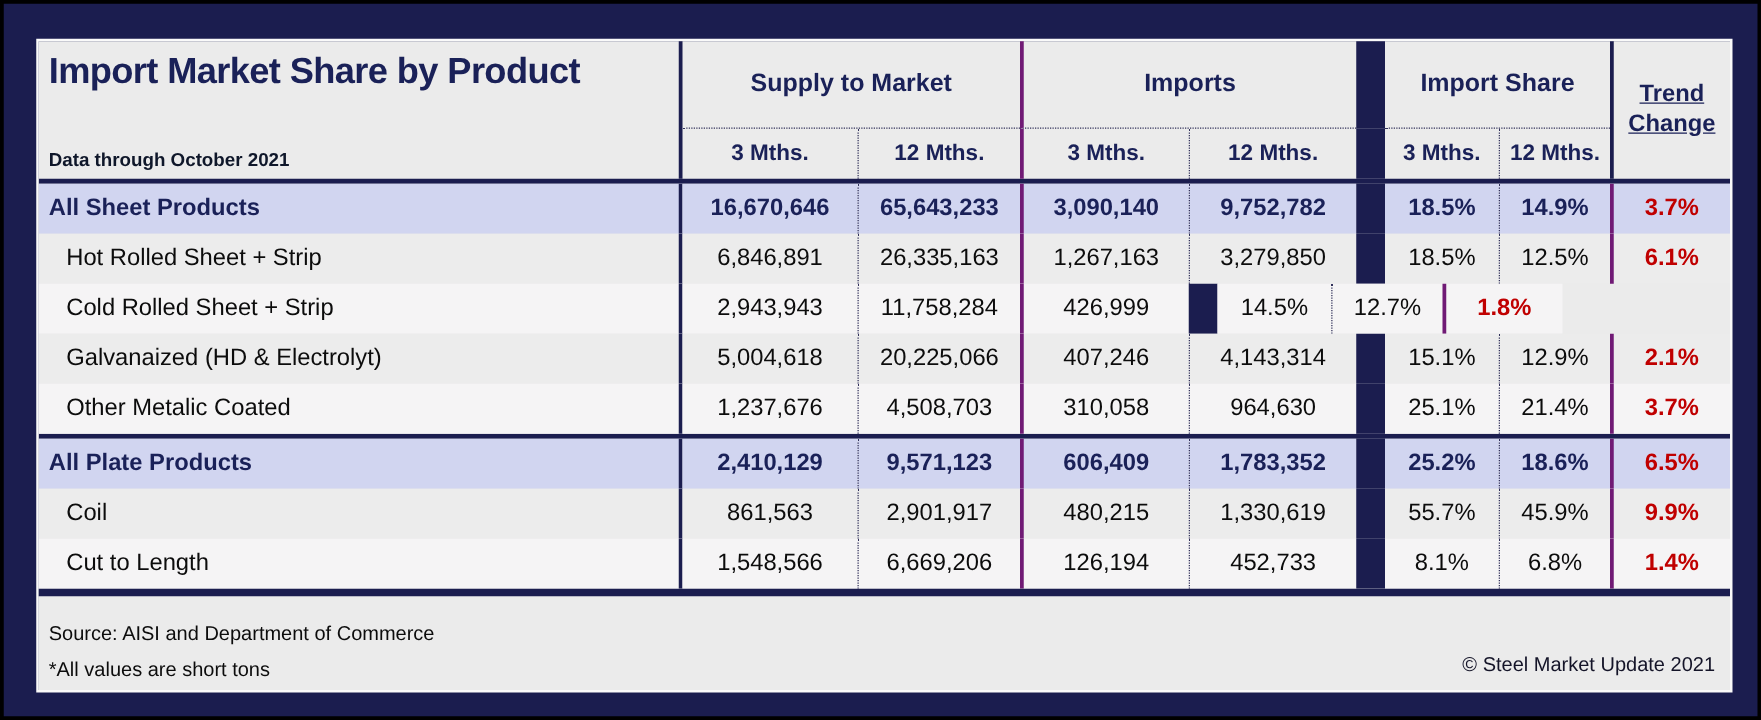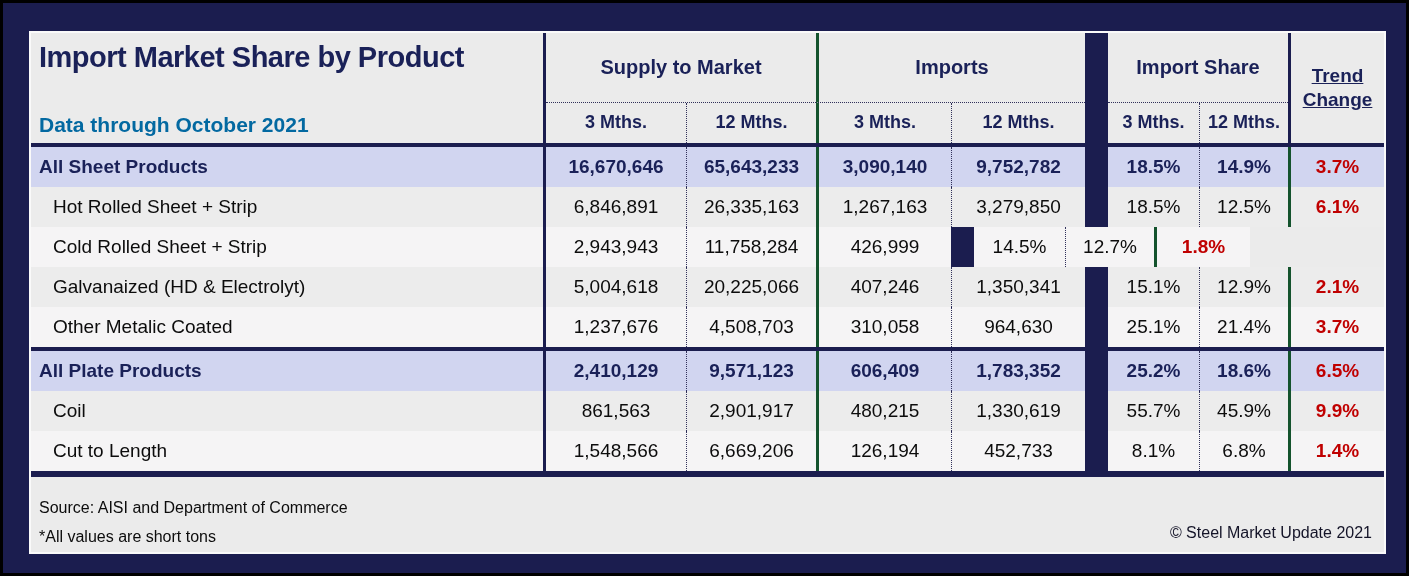--- a/index.html
+++ b/index.html
@@ -21,21 +21,21 @@
 
   
   .hdr{position:relative;height:110px;}
   .hdr-title-cell{
     position:absolute;left:0;top:0;width:515px;height:110px;
     border-right:3px solid #1b1d4f;
     padding:8px 6px 6px 8px;
     display:flex;flex-direction:column;justify-content:space-between;
   }
   .hdr-title{font-size:29px;font-weight:bold;color:#1a2158;letter-spacing:-0.5px;}
-  .hdr-subtitle{font-size:21px;font-weight:bold;color:#0369a1;}
+  .hdr-subtitle{font-size:15px;font-weight:bold;color:#0f172a;}
   .hdr-trend-cell{
     position:absolute;right:0;top:0;width:96px;height:110px;
     border-left:3px solid #1b1d4f;
     display:flex;align-items:center;justify-content:center;text-align:center;
     font-size:19px;font-weight:bold;color:#1a2158;line-height:1.25;
     padding:0 10px;
     text-decoration:underline;
   }
   .hdr-rowA{position:absolute;left:515px;top:0;height:70px;display:flex;}
   .hdr-rowB{position:absolute;left:515px;top:70px;height:40px;display:flex;}
@@ -50,21 +50,21 @@
   }
   .gapcol{width:23px;background:#1b1d4f;height:100%;}
 
   
   .w-s3{width:140px;}  .w-s12{width:130px;}
   .w-i3{width:135px;}  .w-i12{width:134px;}
   .w-sh3{width:91px;}  .w-sh12{width:89px;}
   .w-tr{width:96px;}
   .w-g1{width:270px;}  .w-g2{width:269px;}  .w-g3{width:180px;}
 
-  .bl-solid{border-left:3px solid #14532d;}
+  .bl-solid{border-left:3px solid #701a75;}
   .bl-dot{border-left:1px dotted #30305a;}
 
   
   .hline{height:4px;background:#1b1d4f;}
   .drow{display:flex;height:40px;}
   .cell{
     height:40px;line-height:39px;font-size:19px;color:#0c0c0c;
     text-align:center;white-space:nowrap;overflow:hidden;
   }
   .c-name{width:515px;text-align:left;padding-left:22px;border-right:3px solid #1b1d4f;}
@@ -154,21 +154,21 @@
       <div class="cell w-sh3">14.5%</div>
       <div class="cell w-sh12 bl-dot">12.7%</div>
       <div class="cell w-tr bl-solid c-trend">1.8%</div>
     </div>
 
     <div class="drow r-a">
       <div class="cell c-name">Galvanaized (HD &amp; Electrolyt)</div>
       <div class="cell w-s3">5,004,618</div>
       <div class="cell w-s12 bl-dot">20,225,066</div>
       <div class="cell w-i3 bl-solid">407,246</div>
-      <div class="cell w-i12 bl-dot">1,350,341</div>
+      <div class="cell w-i12 bl-dot">4,143,314</div>
       <div class="c-gap"></div>
       <div class="cell w-sh3">15.1%</div>
       <div class="cell w-sh12 bl-dot">12.9%</div>
       <div class="cell w-tr bl-solid c-trend">2.1%</div>
     </div>
 
     <div class="drow r-b">
       <div class="cell c-name">Other Metalic Coated</div>
       <div class="cell w-s3">1,237,676</div>
       <div class="cell w-s12 bl-dot">4,508,703</div>

